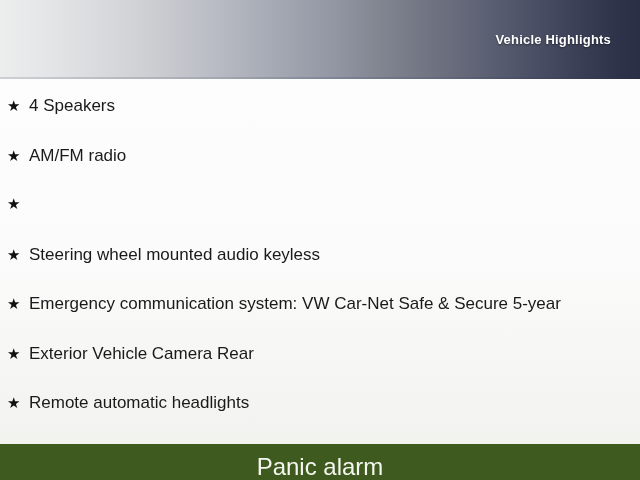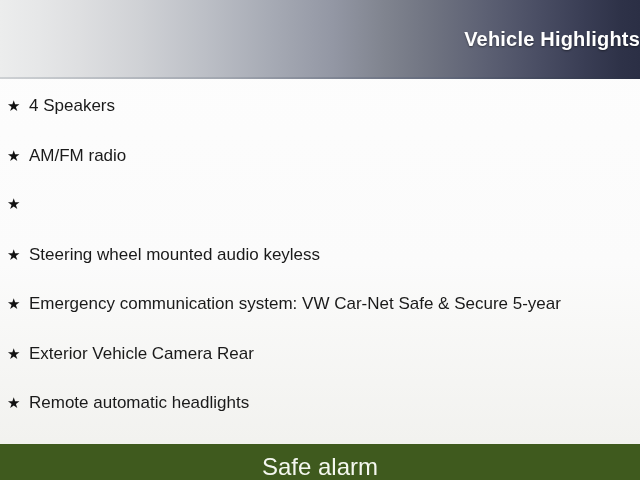--- a/index.html
+++ b/index.html
@@ -63,23 +63,24 @@
     bottom: 0;
     height: 2px;
     background: linear-gradient(90deg,
         rgba(180,185,190,.55) 0%,
         rgba(150,156,166,.65) 35%,
         rgba(95,102,121,.8) 70%,
         rgba(40,45,66,.9) 100%);
   }
   .header-title {
     color: #ffffff;
-    font-size: 20px;
+    font-size: 13px;
     font-weight: bold;
     letter-spacing: .2px;
+    margin-right: 29px;
     text-shadow: 0 1px 2px rgba(0,0,0,.45);
     white-space: nowrap;
   }
 
   
   .highlights {
     flex: 1 1 auto;
     list-style: none;
     margin: 0;
     padding: 18px 0 0 0;
@@ -163,16 +164,16 @@
     </li>
 
     <li class="highlight-row">
       <span class="bullet-star">★</span>
       <span class="highlight-label">Remote automatic headlights</span>
     </li>
 
   </ul>
 
   <div class="footer">
-    <div class="footer-label">Safe alarm</div>
+    <div class="footer-label">Panic alarm</div>
   </div>
 
 </div>
 
 </body></html>

